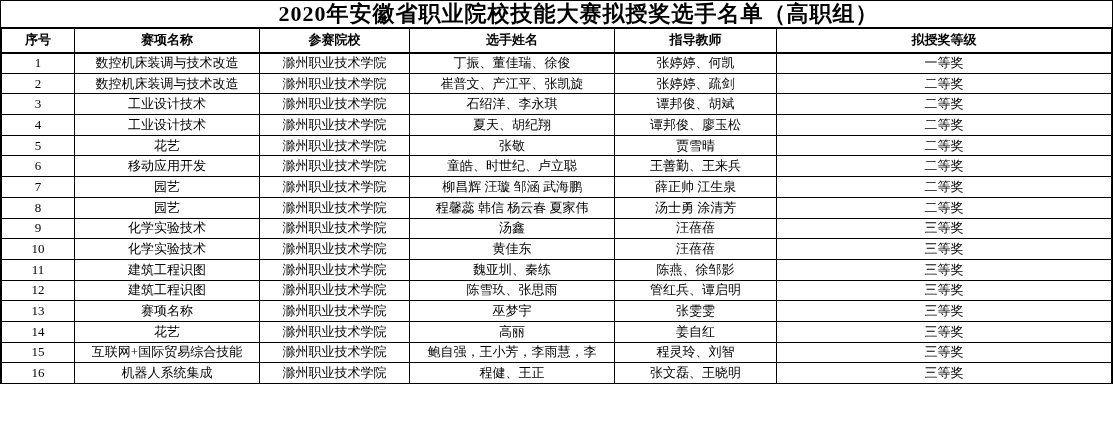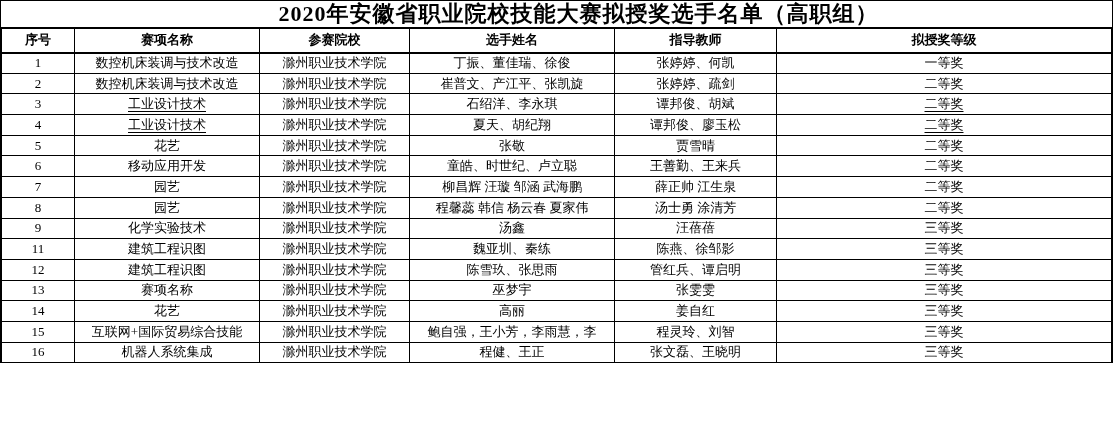--- a/index.html
+++ b/index.html
@@ -39,21 +39,21 @@
     white-space:nowrap;
     overflow:hidden;
     font-size:13px;
   }
   thead th{
     height:24px;
     font-weight:bold;
     border-bottom:2px solid #000;
   }
   tbody tr{height:20.7px;}
-  td.u{text-decoration:underline;text-underline-offset:3px;margin-left:11px;}
+  td.u{text-underline-offset:3px;margin-left:11px;}
 </style>
 </head>
 <body>
 
 <div class="doc">
   <div class="frame">
     <div class="title">2020年安徽省职业院校技能大赛拟授奖选手名单（高职组）</div>
     <table>
       <colgroup>
         <col style="width:73px">
@@ -140,20 +140,28 @@
           </tr>
           <tr>
             <td>9</td>
             <td>化学实验技术</td>
             <td>滁州职业技术学院</td>
             <td>汤鑫</td>
             <td>汪蓓蓓</td>
             <td>三等奖</td>
           </tr>
           <tr>
+            <td>10</td>
+            <td>化学实验技术</td>
+            <td>滁州职业技术学院</td>
+            <td>黄佳东</td>
+            <td>汪蓓蓓</td>
+            <td>三等奖</td>
+          </tr>
+          <tr>
             <td>11</td>
             <td>建筑工程识图</td>
             <td>滁州职业技术学院</td>
             <td>魏亚圳、秦练</td>
             <td>陈燕、徐邹影</td>
             <td>三等奖</td>
           </tr>
           <tr>
             <td>12</td>
             <td>建筑工程识图</td>

